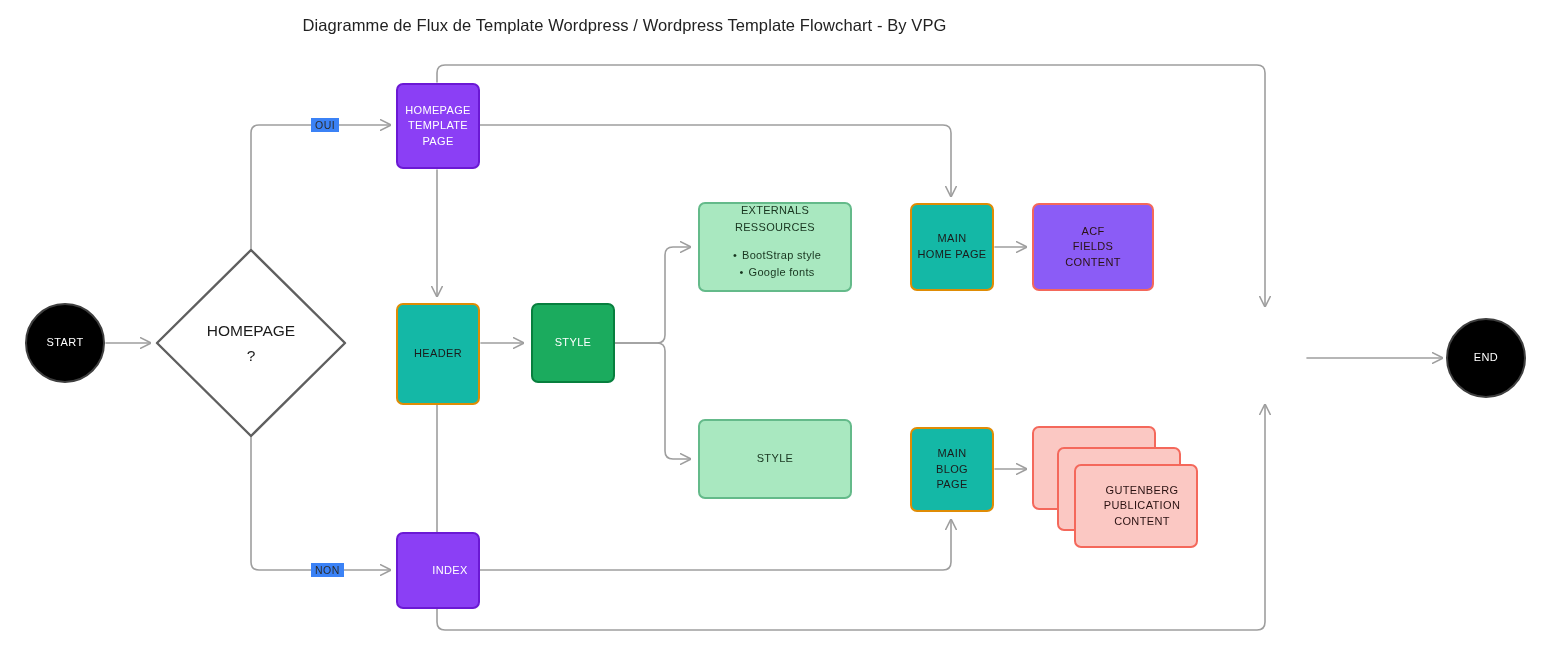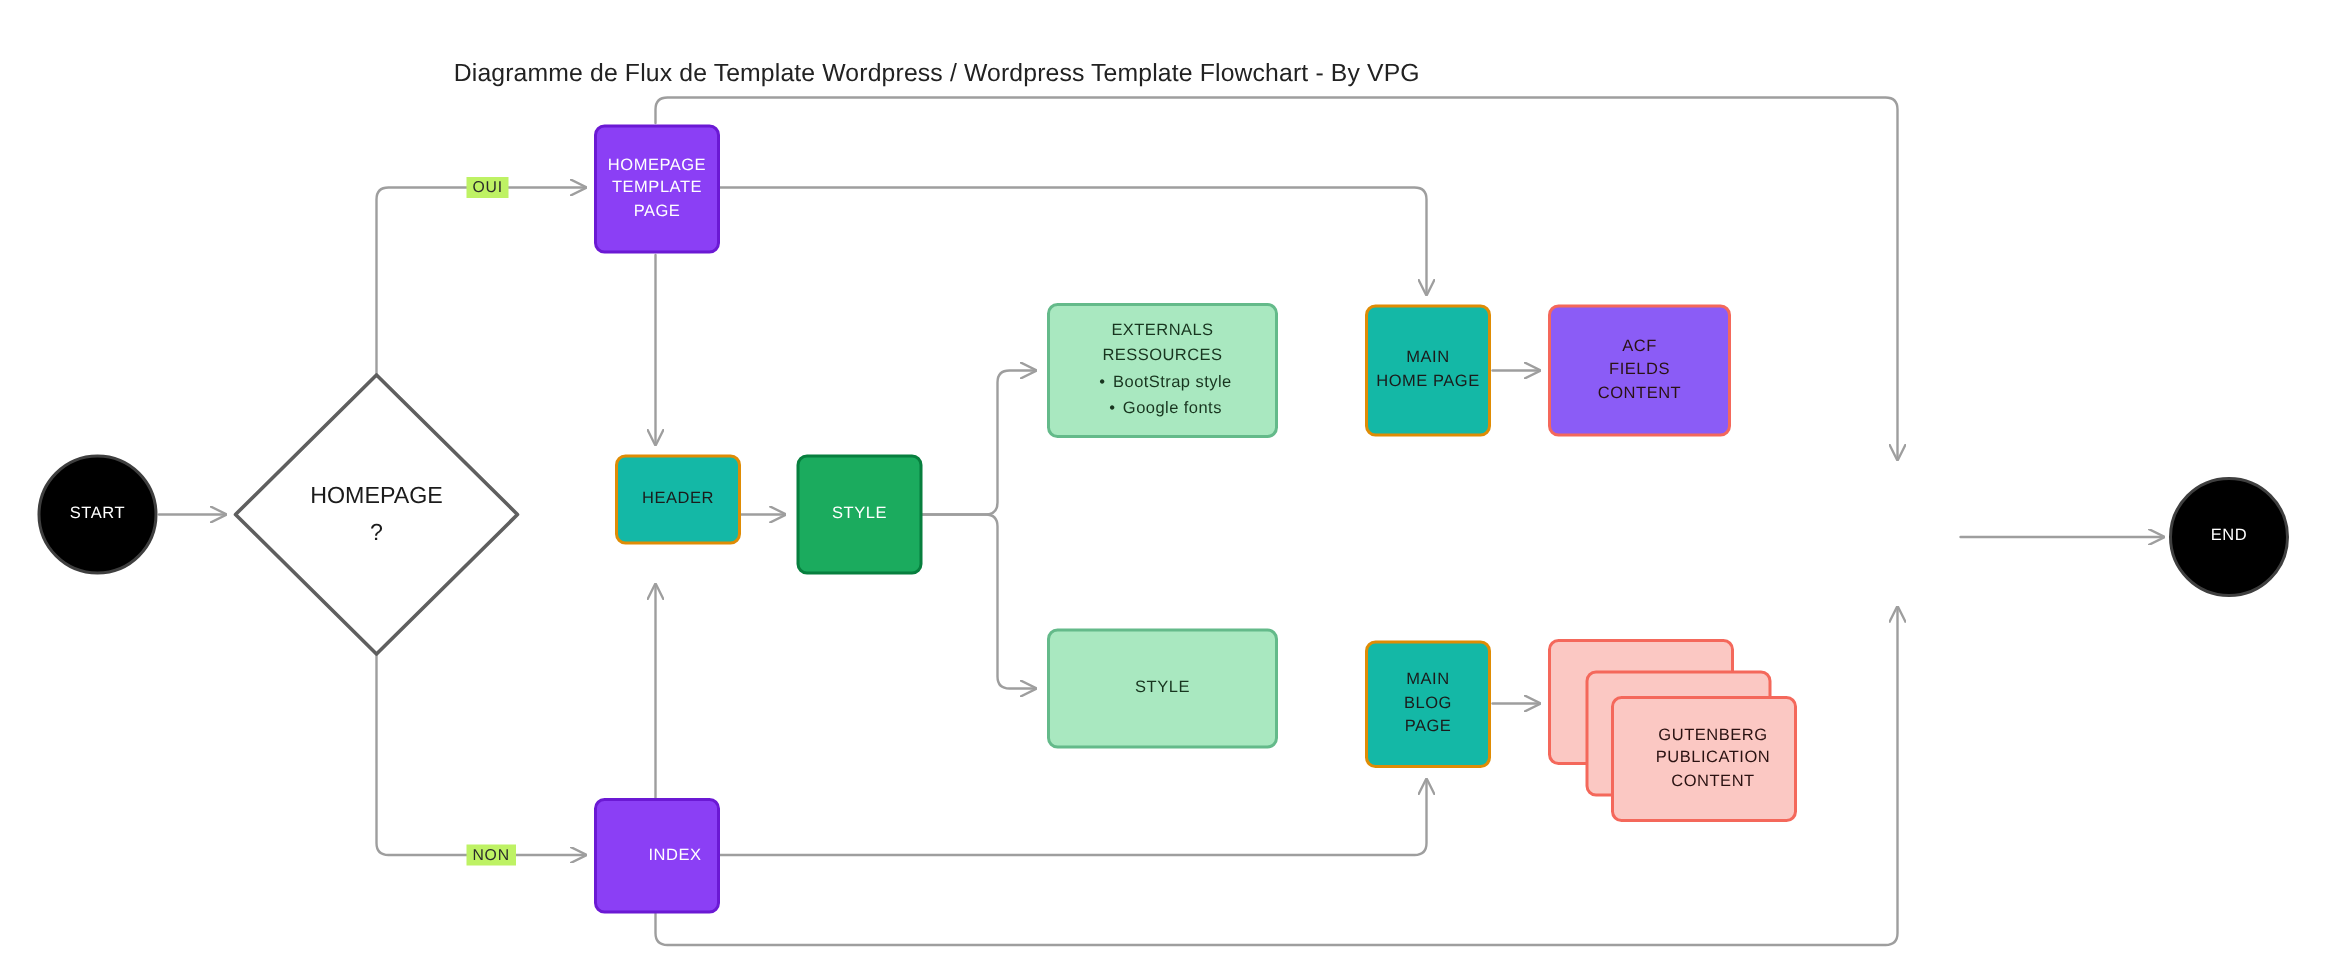--- a/index.html
+++ b/index.html
@@ -44,21 +44,20 @@
   #chart-title {
     position: absolute;
     left: 0;
     top: 16px;
     width: 1249px;
     text-align: center;
     font-size: 16.5px;
     color: #222222;
     letter-spacing: 0.1px;
     z-index: 9;
-    margin-top: 24px;
   }
 
   
   .terminator {
     border-radius: 50%;
     background: #000000;
     border: 2px solid #3f3f3f;
     color: #ffffff;
     font-size: 11px;
     letter-spacing: 0.4px;
@@ -121,21 +120,21 @@
     line-height: 1.5;
     letter-spacing: 0.3px;
     color: #18351f;
     text-align: center;
   }
   .res-title {
     display: block;
     margin-bottom: 1px;
   }
   .res-list {
-    margin: 2px;
+    margin: 12px;
     padding: 0 0 0 4px;
     list-style: none;
     text-align: center;
   }
   .res-list li {
     white-space: nowrap;
   }
   .res-list li::before {
     content: "\2022";
     display: inline-block;
@@ -165,21 +164,21 @@
     color: #2a1212;
     padding-left: 12px;
   }
 
   
   .edge-label {
     position: absolute;
     font-size: 10.5px;
     letter-spacing: 0.5px;
     color: #2b2b2b;
-    background: #bef264;
+    background: #3b82f6;
     padding: 1px 4px;
     z-index: 6;
     white-space: nowrap;
   }
 </style>
 </head>
 <body>
 
 <div id="canvas">
 
@@ -236,21 +235,21 @@
     <span class="decision-text node-label">HOMEPAGE
 ?</span>
   </div>
 
   <div class="node box purple" style="left:396px; top:83px; width:84px; height:86px;">
     <span class="node-label">HOMEPAGE
 TEMPLATE
 PAGE</span>
   </div>
 
-  <div class="node box orange" style="left:410px; top:303px; width:84px; height:60px;">
+  <div class="node box orange" style="left:396px; top:303px; width:84px; height:102px;">
     <span class="node-label">HEADER</span>
   </div>
 
   <div class="node box purple" style="left:396px; top:532px; width:84px; height:77px;padding-left:24px;">
     <span class="node-label">INDEX</span>
   </div>
 
   <div class="node box green-dark" style="left:531px; top:303px; width:84px; height:80px;">
     <span class="node-label">STYLE</span>
   </div>

